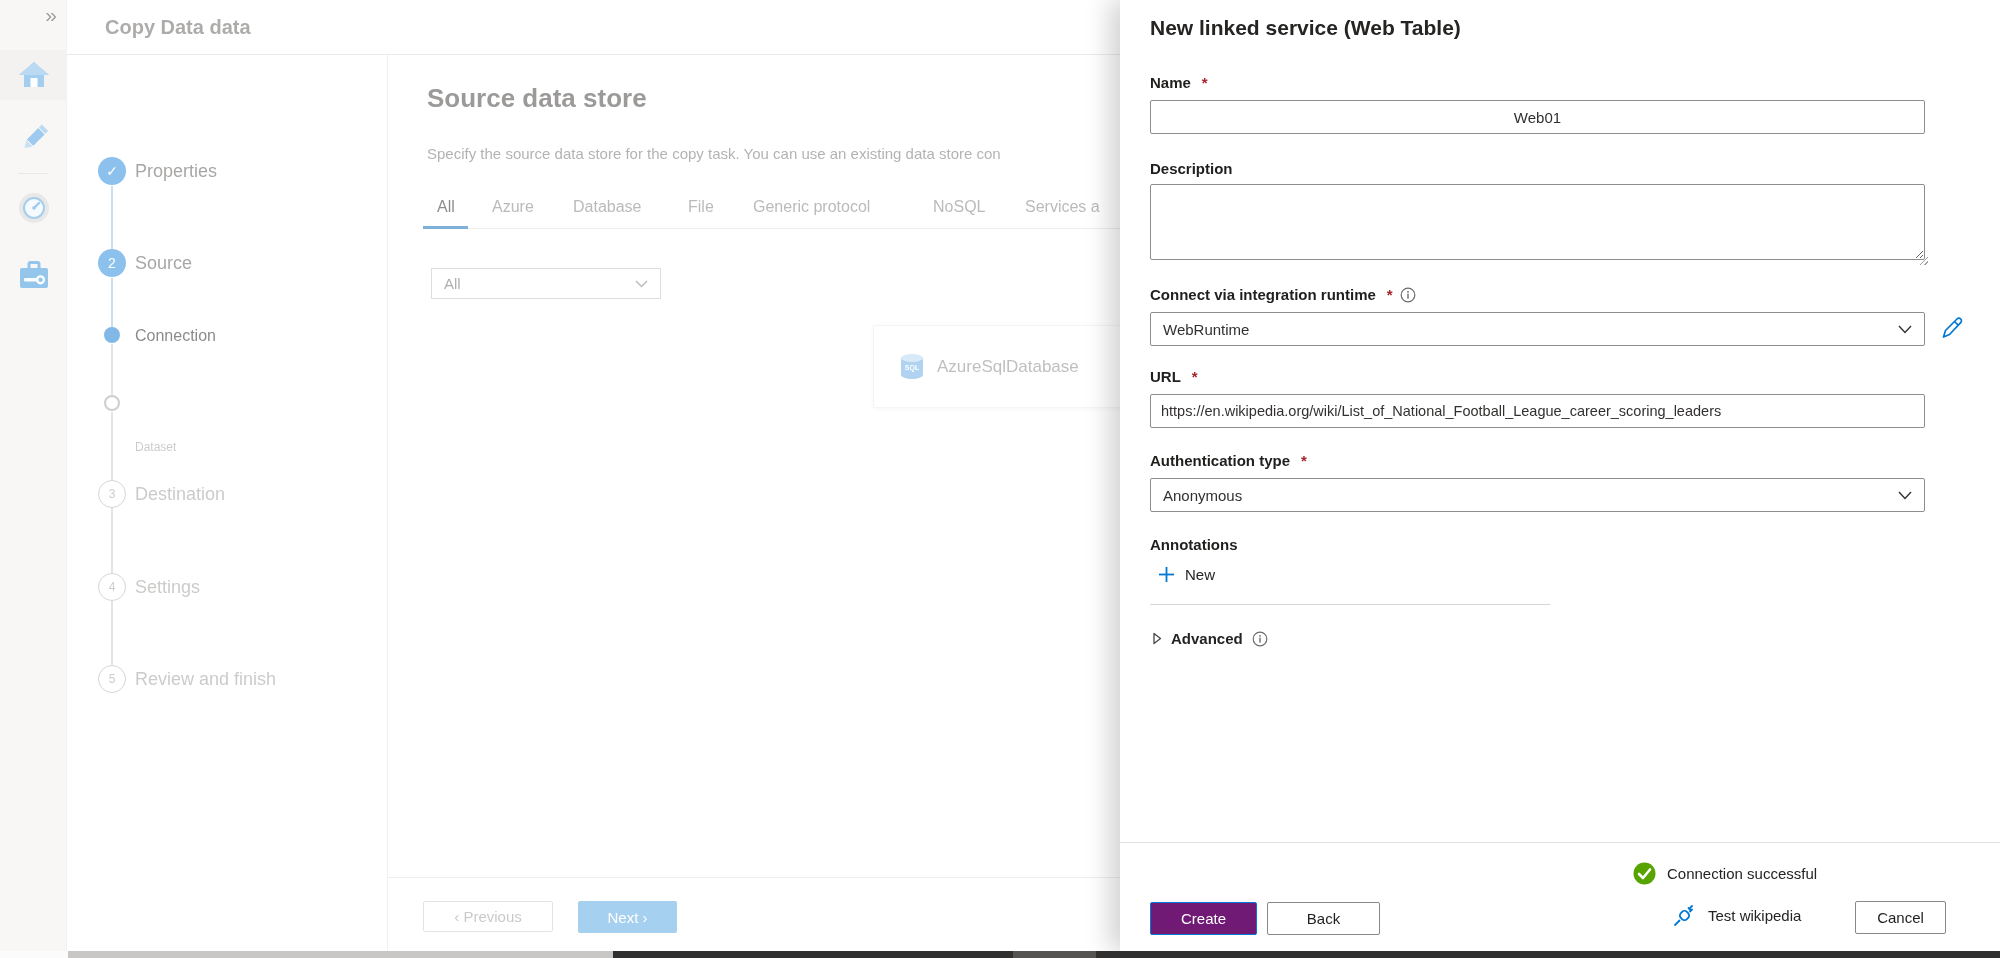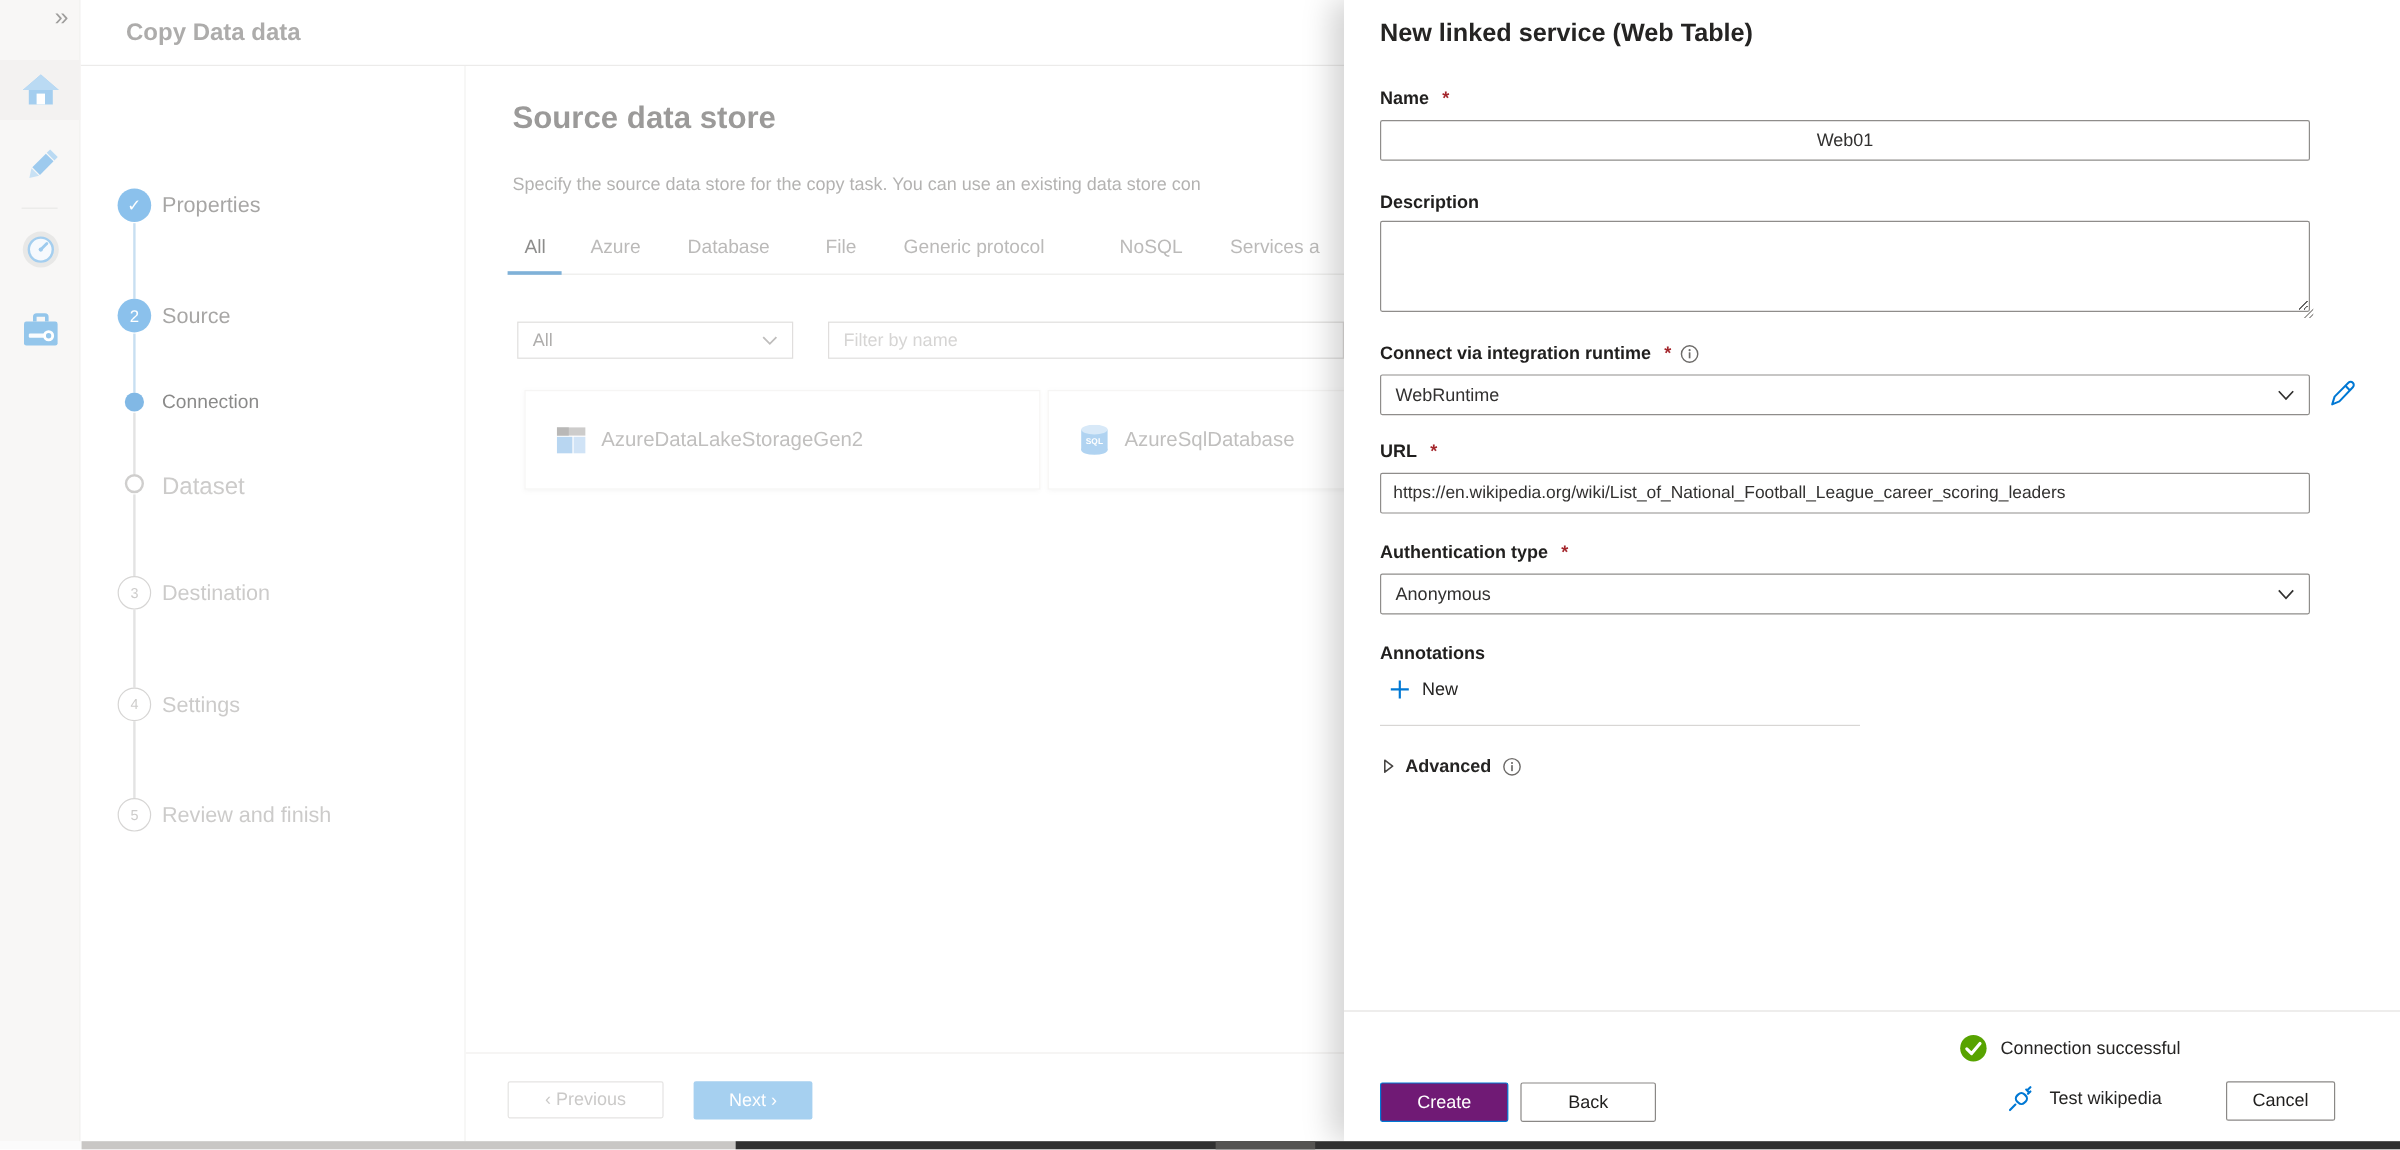--- a/index.html
+++ b/index.html
@@ -40,21 +40,21 @@
     display: flex; align-items: center; justify-content: center;
     font-size: 14px; color: #fff;
   }
   .step-circle.done, .step-circle.current { background: #2d8fdc; }
   .step-circle.future { background: #fff; border: 1.5px solid #b5b3b1; color: #a5a3a1; font-size: 12px; }
   .substep-dot { position: absolute; left: 37px; width: 16px; height: 16px; border-radius: 50%; }
   .substep-dot.current { background: #1b7fd0; }
   .substep-dot.future { background: #fff; border: 2px solid #a8a6a4; }
   .step-label { position: absolute; left: 68px; font-size: 18px; color: #a3a19f; }
   .step-label.big-active { color: #5f5d5b; }
-  .step-label.sub { font-size: 20px; }
+  .step-label.sub { font-size: 12px; margin-top: 45px; }
   .step-label.sub-active { color: #2b2a29; font-size: 16px; }
   .connector { position: absolute; left: 44px; width: 2px; }
   .connector.blue { background: #9cc5e6; }
   .connector.grey { background: #cdcdcd; }
 
   
   .content { position: absolute; left: 321px; top: 55px; width: 732px; height: 896px; overflow: hidden; }
   .page-heading { position: absolute; left: 39px; top: 28px; font-size: 26px; font-weight: 600; color: #494745; }
   .page-desc { position: absolute; left: 39px; top: 90px; font-size: 15px; color: #767472; white-space: nowrap; }
 
@@ -237,33 +237,21 @@
       <div class="tabs-baseline"></div>
       <div class="tab-underline"></div>
     </div>
 
     <div class="select-box type-filter">
       <span>All</span>
       <svg width="13" height="8" viewBox="0 0 13 8">
         <polyline points="1,1 6.5,6.5 12,1" fill="none" stroke="#8a8886" stroke-width="1.5"></polyline>
       </svg>
     </div>
-    <div class="text-input name-filter">
-      <input type="text" placeholder="Filter by name" style="">
-    </div>
-
-    <div class="card c1">
-      <svg width="24" height="22" viewBox="0 0 24 22">
-        <rect x="0" y="0" width="24" height="7" fill="#a5a3a1"></rect>
-        <rect x="0" y="0" width="10" height="7" fill="#807e7c"></rect>
-        <rect x="0" y="8" width="13" height="14" fill="#7fb4e6"></rect>
-        <rect x="14" y="8" width="10" height="14" fill="#a9cdef"></rect>
-      </svg>
-      <span class="card-label">AzureDataLakeStorageGen2</span>
-    </div>
+
     <div class="card c2">
       <svg width="24" height="26" viewBox="0 0 24 26">
         <rect x="1" y="4" width="22" height="17" fill="#6fb0e6"></rect>
         <ellipse cx="12" cy="21" rx="11" ry="4" fill="#6fb0e6"></ellipse>
         <ellipse cx="12" cy="4" rx="11" ry="4" fill="#b8d8f2"></ellipse>
         <text x="12" y="16" text-anchor="middle" font-size="7" font-family="Liberation Sans, sans-serif" fill="#ffffff" font-weight="bold">SQL</text>
       </svg>
       <span class="card-label">AzureSqlDatabase</span>
     </div>
 

